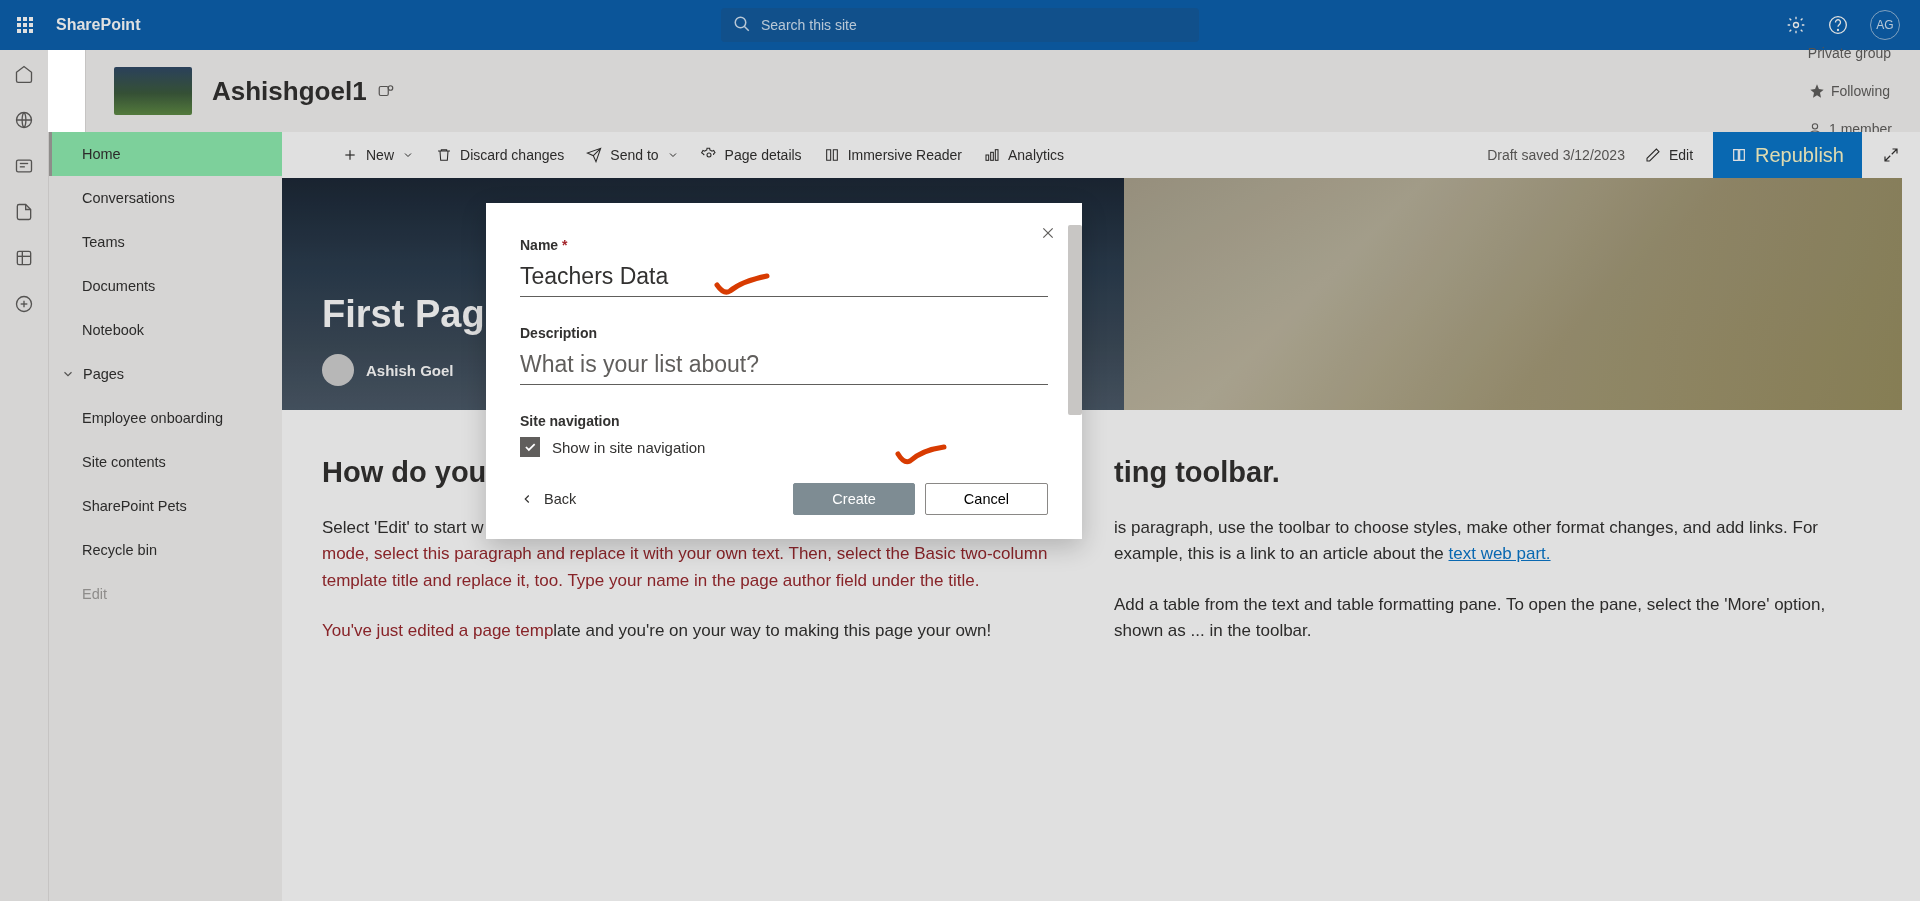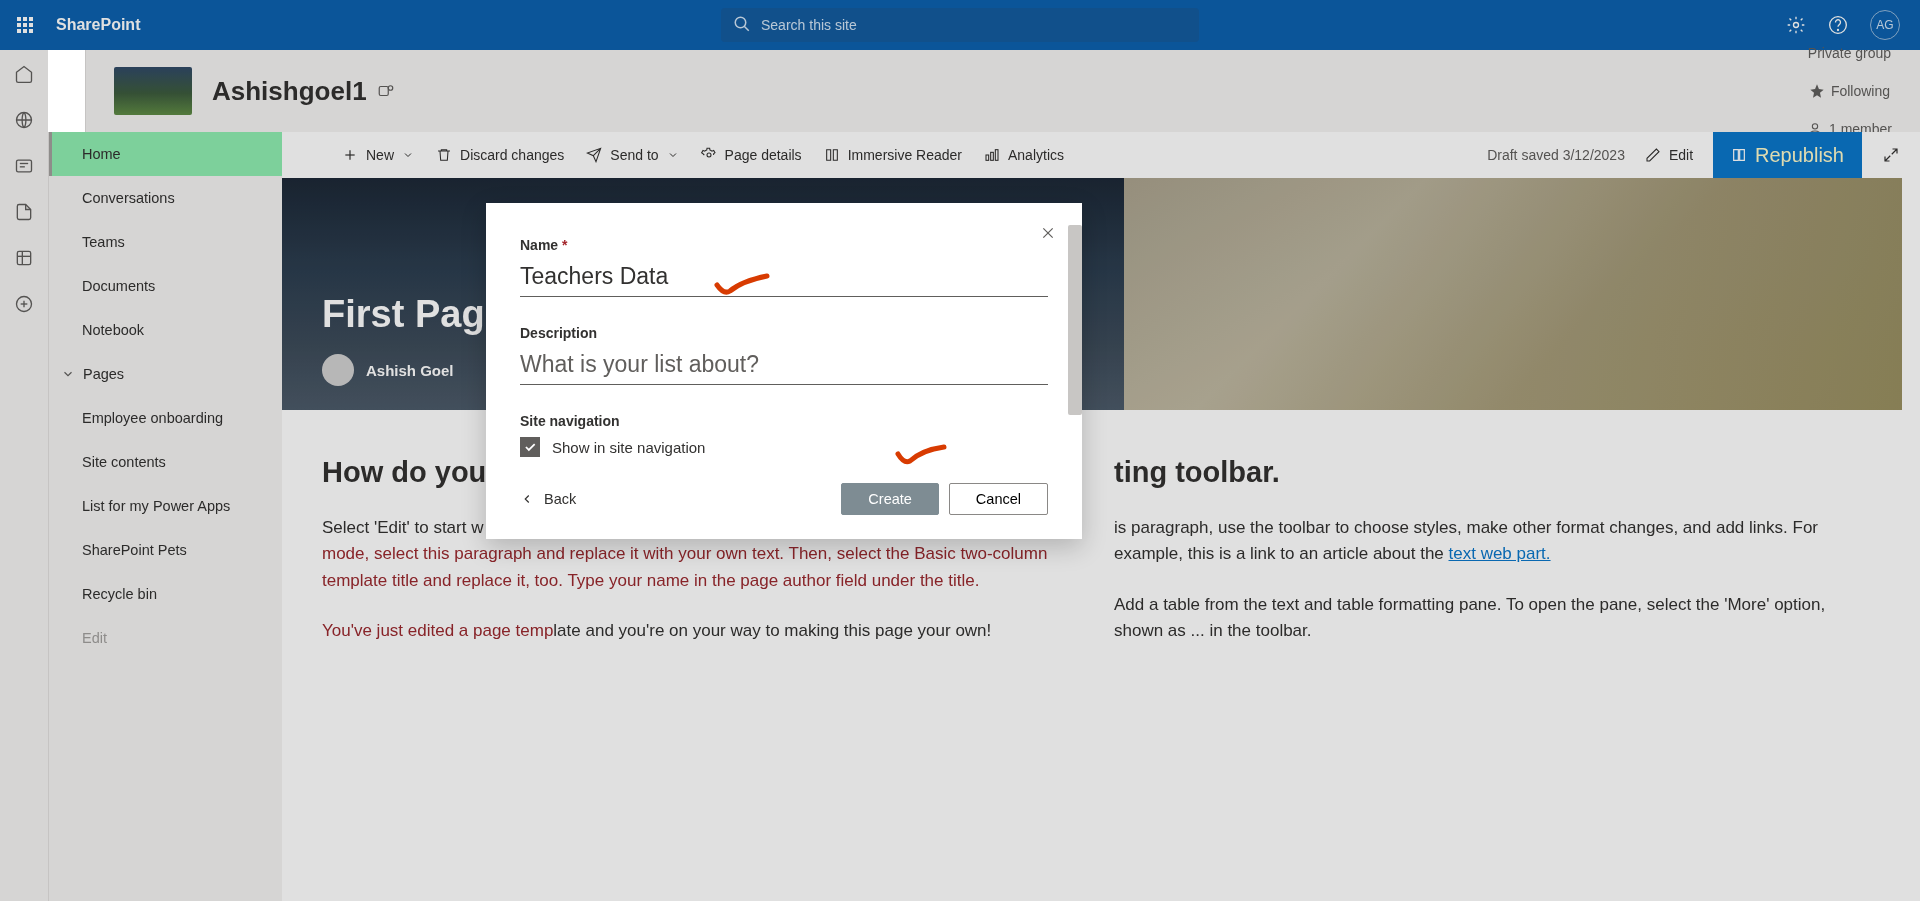--- a/index.html
+++ b/index.html
@@ -85,21 +85,21 @@
     color:#323130; outline:none; background:transparent;
   }
   .modal .desc-input { font-size:15px; color:#605e5c; padding-bottom:6px; }
   .modal .desc-input::placeholder { color:#605e5c; }
   .field { margin-bottom:28px; }
   .check-row { display:flex; align-items:center; gap:12px; font-size:15px; color:#323130; margin-top:6px; }
   .checkbox { width:20px; height:20px; background:#605e5c; display:flex; align-items:center; justify-content:center; }
   .modal-footer { display:flex; align-items:center; justify-content:space-between; margin-top:26px; }
   .back-btn { display:flex; align-items:center; gap:10px; font-size:14.5px; color:#323130; cursor:pointer; }
   .btns { display:flex; gap:10px; }
-  .btn { padding:7px 26px; font-size:14.5px; border:1px solid #8a8886; background:#fff; cursor:pointer; border-radius:2px; }
+  .btn { padding:7px 38px; font-size:14.5px; border:1px solid #8a8886; background:#fff; cursor:pointer; border-radius:2px; }
   .btn.primary { background:#7e8c93; color:#fff; border:1px solid #7e8c93; }
   .close-x { position:absolute; top:22px; right:26px; cursor:pointer; color:#605e5c; }
 
   
   .handcheck { position:fixed; z-index:40; pointer-events:none; }
   .handcheck svg path { stroke:#d83b01; stroke-width:5; fill:none; stroke-linecap:round; stroke-linejoin:round; }
 </style>
 </head>
 <body>
 
@@ -229,23 +229,20 @@
               </svg>
             <span>Pages</span>
           </div>
           <div class="nav-item">
               <span>Employee onboarding</span>
             </div>
           <div class="nav-item">
               <span>Site contents</span>
             </div>
           <div class="nav-item">
-              <span>List for my Power Apps</span>
-            </div>
-          <div class="nav-item">
               <span>SharePoint Pets</span>
             </div>
           <div class="nav-item">
               <span>Recycle bin</span>
             </div>
           <div class="nav-item" style="color:#a19f9d;">
               <span>Edit</span>
             </div>
         </div>
       </div>

